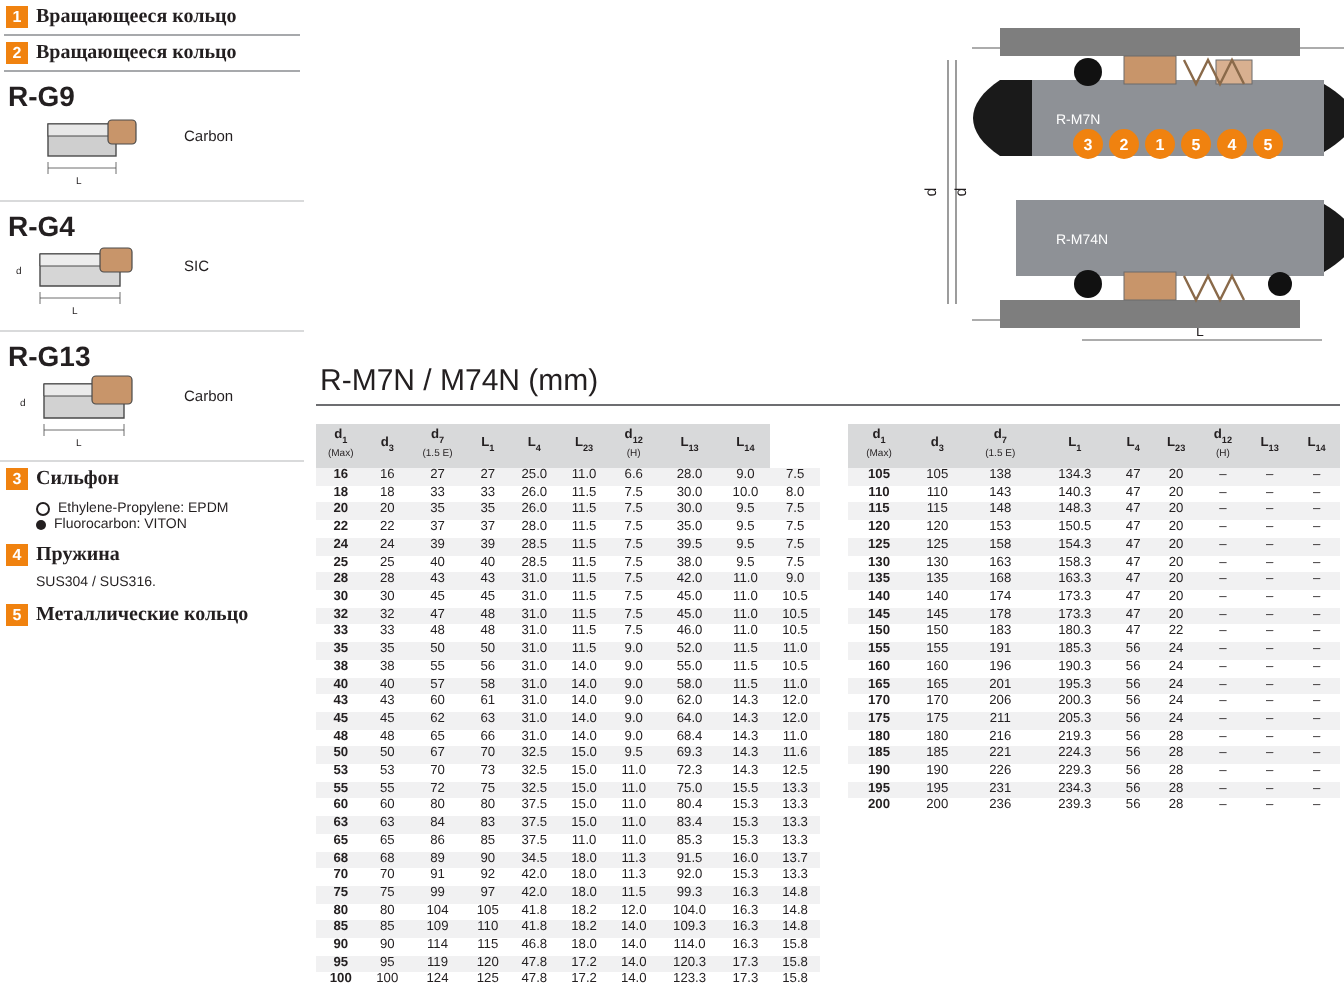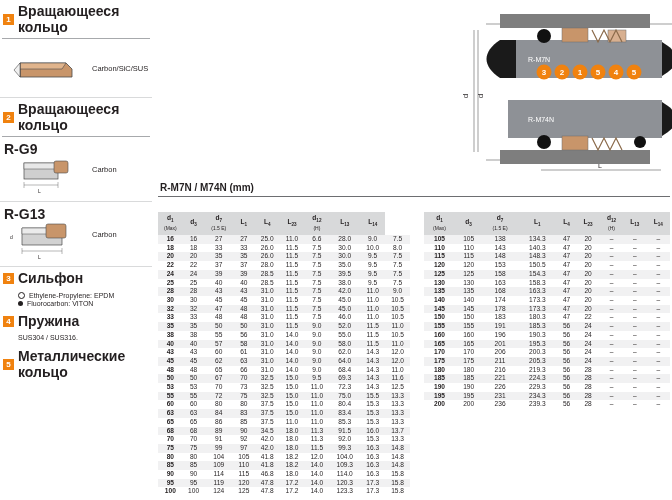--- a/index.html
+++ b/index.html
@@ -16,21 +16,21 @@
 
   
   .left{position:absolute;left:0;top:0;width:152px;height:500px;}
 
   .sec-head{display:flex;align-items:center;gap:4px;padding:3px 2px 3px 3px;}
   .num-box{
     width:11px;height:11px;background:#f0820f;color:#fff;
     font-size:8px;font-weight:bold;display:flex;align-items:center;justify-content:center;
     flex:0 0 auto;
   }
-  .sec-title{font-size:14px;font-weight:bold;color:#231f20;}
+  .sec-title{font-size:10px;font-weight:bold;color:#231f20;font-family:Liberation Serif, serif;}
   .rule{height:1px;background:#a7a9ac;margin:0 2px;}
 
   .mat-row{position:relative;height:64px;border-bottom:1px solid #d9dadb;}
   .mat-label{
     position:absolute;left:4px;top:4px;font-size:14px;font-weight:bold;color:#231f20;
   }
   .mat-right{
     position:absolute;right:4px;top:50%;transform:translateY(-50%);
     font-size:7.5px;color:#231f20;text-align:left;width:56px;
   }
@@ -40,21 +40,21 @@
   .bl{display:flex;align-items:center;gap:4px;font-size:7px;margin:1px 0;}
   .dot{width:5px;height:5px;border-radius:50%;background:#231f20;flex:0 0 auto;}
   .dot.white{background:#ffffff;border:1px solid #231f20;}
   .sub{font-size:7px;padding:2px 4px 4px 18px;color:#231f20;}
 
   
   .topdraw{position:absolute;left:156px;top:0;width:516px;height:180px;background:#ffffff;}
 
   
   .tablewrap{position:absolute;left:156px;top:180px;width:516px;height:320px;}
-  .tbl-title{font-size:10px;font-weight:bold;padding:2px 0 3px 4px;}
+  .tbl-title{font-size:15px;font-weight:normal;padding:2px 0 3px 4px;}
   .tbl-title-rule{height:1px;background:#6d6e71;margin:0 2px 2px 2px;}
 
   table{border-collapse:collapse;font-size:6.6px;}
   th,td{text-align:center;padding:0px 1px;line-height:1.32;white-space:nowrap;}
   thead th{background:#d8d9da;font-weight:bold;font-size:6.6px;padding:2px 1px;}
   .sub-unit{font-size:5px;font-weight:normal;}
   tbody tr:nth-child(odd){background:#f1f1f2;}
   tbody tr:nth-child(even){background:#ffffff;}
   td.first{font-weight:bold;}
 
@@ -70,29 +70,20 @@
 <div class="page">
 
   <div class="left">
 
     <div class="sec-head">
       <div class="num-box">1</div>
       <div class="sec-title">Вращающееся кольцо</div>
     </div>
     <div class="rule"></div>
 
-    <div class="mat-row" style="height:58px;">
-      <svg class="draw" style="left:6px;top:8px;width:80px;height:44px;" viewBox="0 0 80 44">
-        <polygon points="14,16 60,16 66,22 66,30 14,30" fill="#c8956a" stroke="#4a4a4a" stroke-width="0.8"></polygon>
-        <polygon points="14,16 60,16 56,22 14,22" fill="#e0b48c" stroke="#4a4a4a" stroke-width="0.6"></polygon>
-        <path d="M14,30 L14,16" stroke="#4a4a4a" stroke-width="0.8" fill="none"></path>
-        <path d="M8,23 L14,16 L14,30 Z" fill="#f0f0f0" stroke="#4a4a4a" stroke-width="0.6"></path>
-      </svg>
-      <div class="mat-right">Carbon/SiC/SUS</div>
-    </div>
 
     <div class="sec-head">
       <div class="num-box">2</div>
       <div class="sec-title">Вращающееся кольцо</div>
     </div>
     <div class="rule"></div>
 
     <div class="mat-row">
       <div class="mat-label">R-G9</div>
       <svg class="draw" viewBox="0 0 86 48">
@@ -102,20 +93,34 @@
         <line x1="22" y1="36" x2="56" y2="36" stroke="#4a4a4a" stroke-width="0.4"></line>
         <line x1="22" y1="33" x2="22" y2="39" stroke="#4a4a4a" stroke-width="0.4"></line>
         <line x1="56" y1="33" x2="56" y2="39" stroke="#4a4a4a" stroke-width="0.4"></line>
         <text x="36" y="44" font-size="5" fill="#231f20" font-family="Liberation Sans">L</text>
       </svg>
       <div class="mat-right">Carbon</div>
     </div>
 
 
 
+    <div class="mat-row">
+      <div class="mat-label">R-G4</div>
+      <svg class="draw" viewBox="0 0 86 48">
+        <polygon points="18,14 58,14 58,30 18,30" fill="#d6d6d6" stroke="#4a4a4a" stroke-width="0.7"></polygon>
+        <polygon points="18,14 58,14 54,20 18,20" fill="#ededed" stroke="#4a4a4a" stroke-width="0.5"></polygon>
+        <rect x="48" y="11" width="16" height="12" rx="2" fill="#c8956a" stroke="#4a4a4a" stroke-width="0.6"></rect>
+        <line x1="18" y1="36" x2="58" y2="36" stroke="#4a4a4a" stroke-width="0.4"></line>
+        <line x1="18" y1="33" x2="18" y2="39" stroke="#4a4a4a" stroke-width="0.4"></line>
+        <line x1="58" y1="33" x2="58" y2="39" stroke="#4a4a4a" stroke-width="0.4"></line>
+        <text x="6" y="24" font-size="5" fill="#231f20" font-family="Liberation Sans">d</text>
+        <text x="34" y="44" font-size="5" fill="#231f20" font-family="Liberation Sans">L</text>
+      </svg>
+      <div class="mat-right">SIC</div>
+    </div>
 
     <div class="mat-row">
       <div class="mat-label">R-G13</div>
       <svg class="draw" viewBox="0 0 86 48">
         <polygon points="20,14 60,14 60,31 20,31" fill="#d2d2d2" stroke="#4a4a4a" stroke-width="0.7"></polygon>
         <polygon points="20,14 60,14 56,20 20,20" fill="#ebebeb" stroke="#4a4a4a" stroke-width="0.5"></polygon>
         <rect x="44" y="10" width="20" height="14" rx="2" fill="#c8956a" stroke="#4a4a4a" stroke-width="0.6"></rect>
         <line x1="20" y1="37" x2="60" y2="37" stroke="#4a4a4a" stroke-width="0.4"></line>
         <line x1="20" y1="34" x2="20" y2="40" stroke="#4a4a4a" stroke-width="0.4"></line>
         <line x1="60" y1="34" x2="60" y2="40" stroke="#4a4a4a" stroke-width="0.4"></line>

